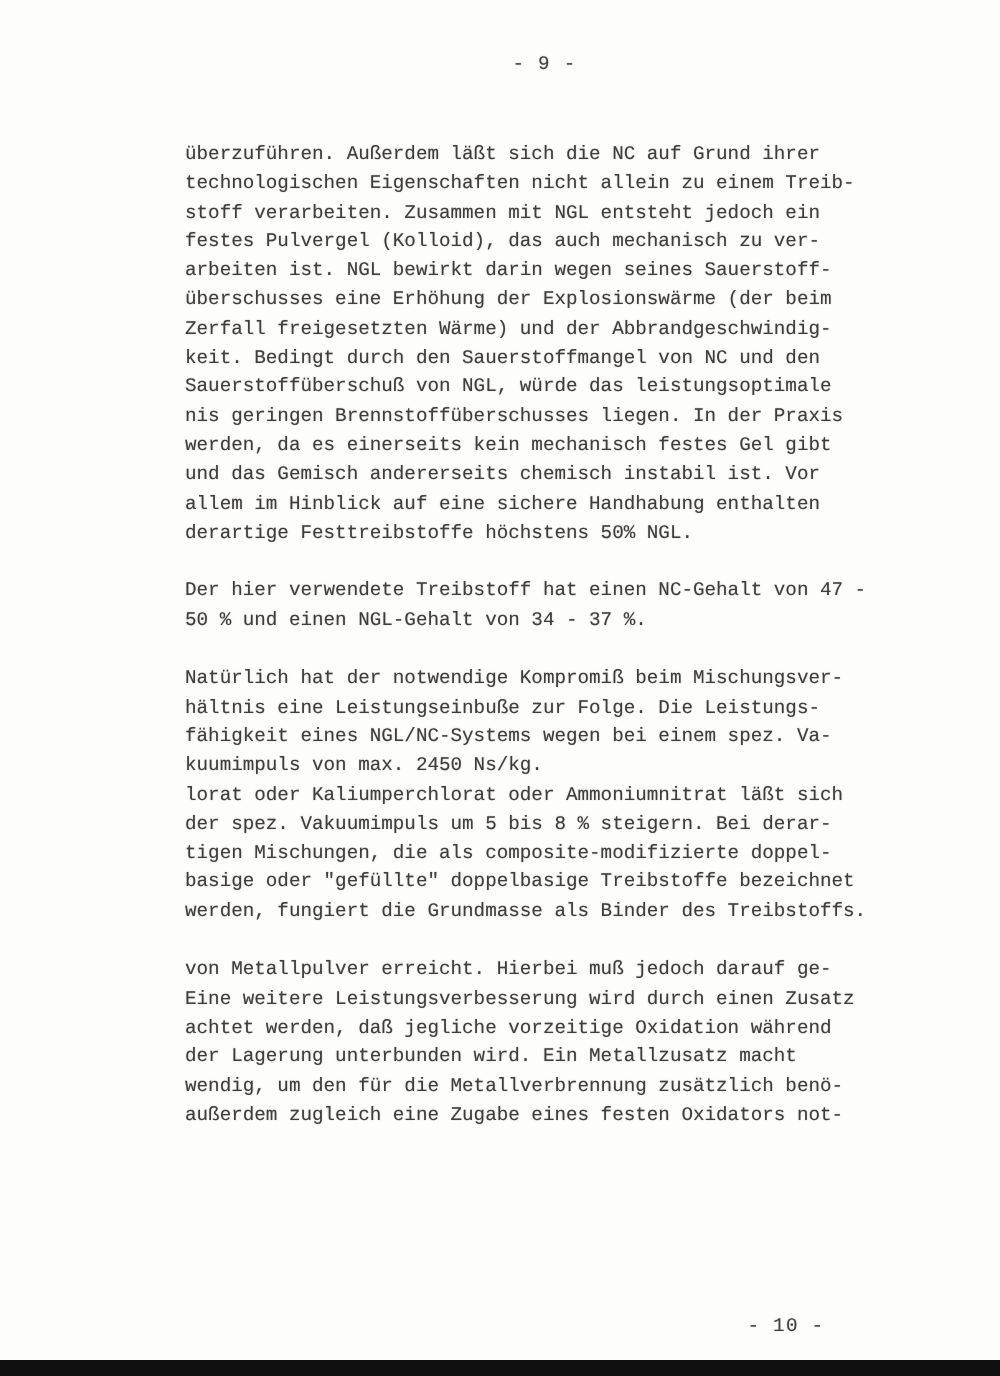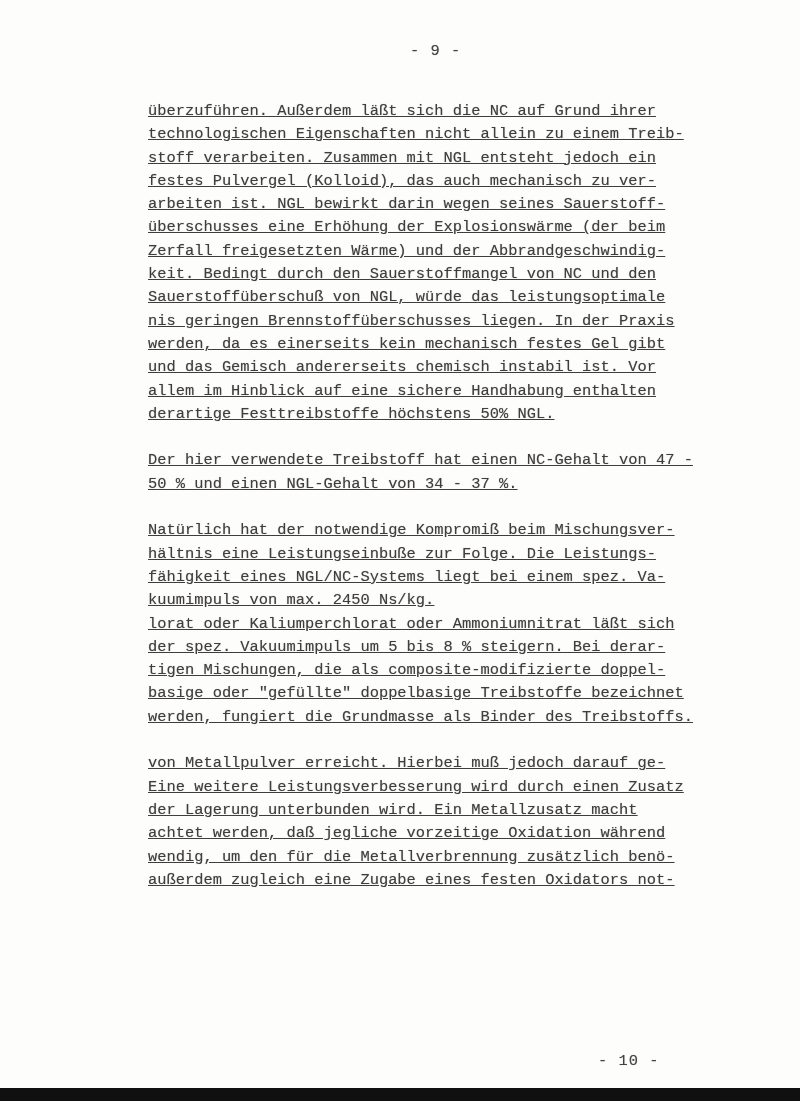--- a/index.html
+++ b/index.html
@@ -28,26 +28,25 @@
     top: 42px;
     left: 410px;
   }
   .footer-number {
     top: 1042px;
     left: 598px;
     margin-top: 10px;
   }
   .text-block {
     position: absolute;
-    top: 100px;
+    top: 112px;
     left: 148px;
     width: 560px;
     font-size: 15.4px;
     line-height: 23.3px;
-    text-decoration: underline;
   }
   .paragraph {
     margin: 0 0 23.3px 0;
   }
   .line {
     white-space: pre;
     text-shadow: 0 0 1px rgba(70, 68, 64, 0.45);
   }
   .scan-edge-bar {
     position: absolute;
@@ -82,33 +81,33 @@
         <div class="line">allem im Hinblick auf eine sichere Handhabung enthalten</div>
         <div class="line">derartige Festtreibstoffe höchstens 50% NGL.</div>
       </div>
       <div class="paragraph">
         <div class="line">Der hier verwendete Treibstoff hat einen NC-Gehalt von 47 -</div>
         <div class="line">50 % und einen NGL-Gehalt von 34 - 37 %.</div>
       </div>
       <div class="paragraph">
         <div class="line">Natürlich hat der notwendige Kompromiß beim Mischungsver-</div>
         <div class="line">hältnis eine Leistungseinbuße zur Folge. Die Leistungs-</div>
-        <div class="line">fähigkeit eines NGL/NC-Systems liegt bei einem spez. Va-</div>
+        <div class="line">fähigkeit eines NGL/NC-Systems wegen bei einem spez. Va-</div>
         <div class="line">kuumimpuls von max. 2450 Ns/kg.</div>
         <div class="line">lorat oder Kaliumperchlorat oder Ammoniumnitrat läßt sich</div>
         <div class="line">der spez. Vakuumimpuls um 5 bis 8 % steigern. Bei derar-</div>
         <div class="line">tigen Mischungen, die als composite-modifizierte doppel-</div>
         <div class="line">basige oder "gefüllte" doppelbasige Treibstoffe bezeichnet</div>
         <div class="line">werden, fungiert die Grundmasse als Binder des Treibstoffs.</div>
       </div>
       <div class="paragraph">
         <div class="line">von Metallpulver erreicht. Hierbei muß jedoch darauf ge-</div>
         <div class="line">Eine weitere Leistungsverbesserung wird durch einen Zusatz</div>
+        <div class="line">achtet werden, daß jegliche vorzeitige Oxidation während</div>
         <div class="line">der Lagerung unterbunden wird. Ein Metallzusatz macht</div>
-        <div class="line">achtet werden, daß jegliche vorzeitige Oxidation während</div>
         <div class="line">wendig, um den für die Metallverbrennung zusätzlich benö-</div>
         <div class="line">außerdem zugleich eine Zugabe eines festen Oxidators not-</div>
       </div>
     </div>
 
   <div class="page-number footer-number">- 10 -</div>
 
   <div class="scan-edge-bar"></div>
 
 </div>

